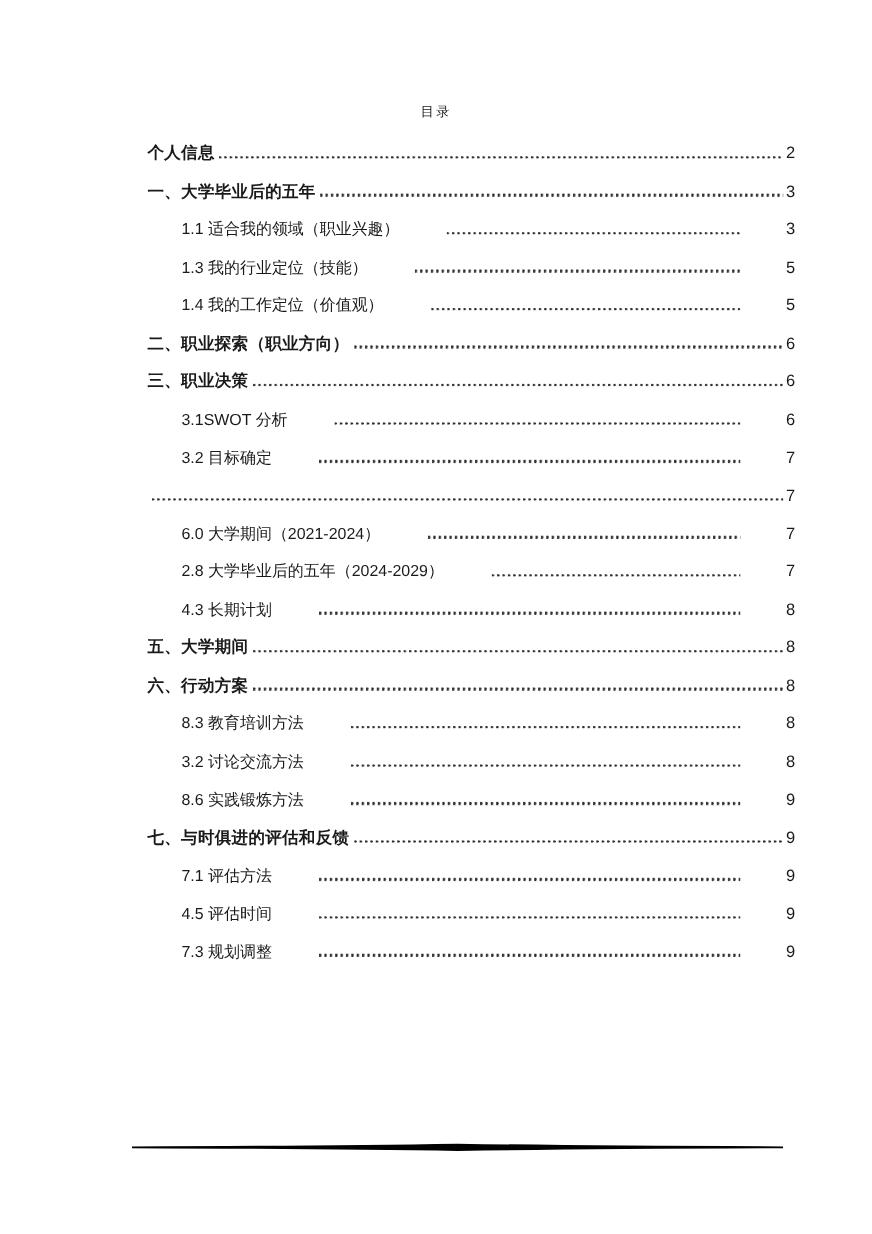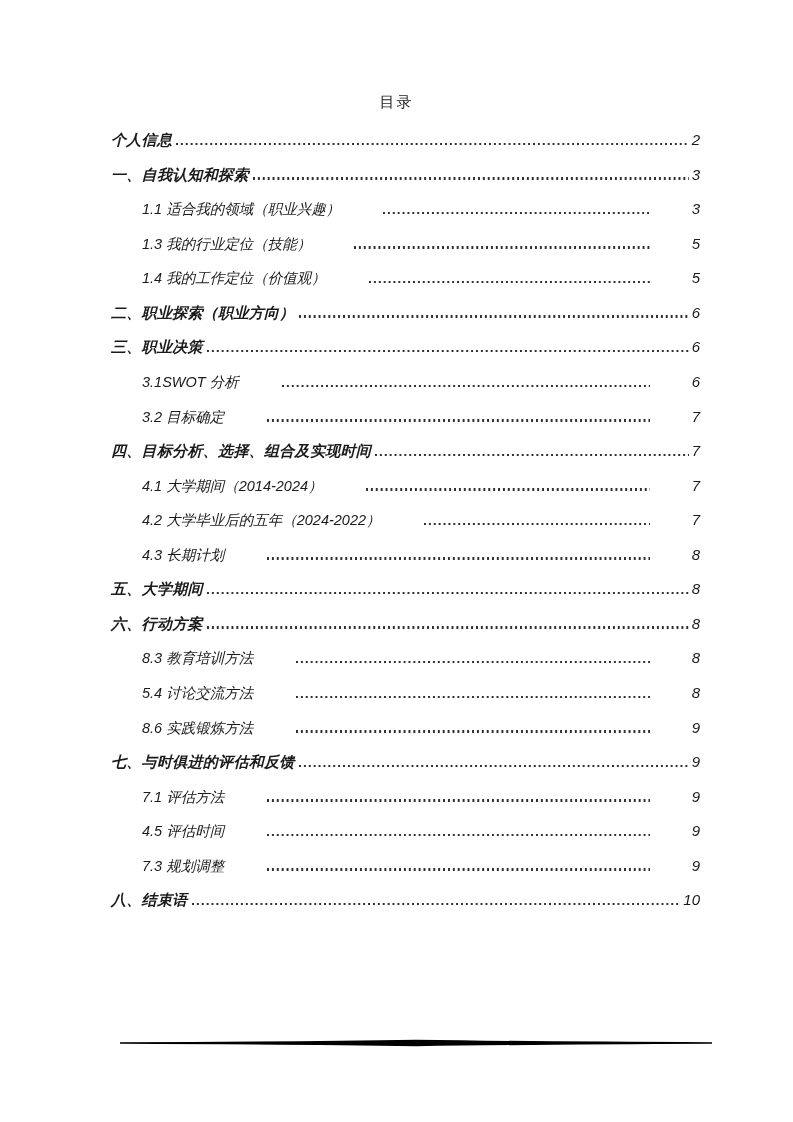--- a/index.html
+++ b/index.html
@@ -16,31 +16,30 @@
     color: #1a1a1a;
     overflow: hidden;
   }
   .doc-title {
     position: absolute;
     top: 95px;
     left: 0;
     width: 793px;
     text-align: center;
     font-family: "Liberation Serif", serif;
-    font-size: 15px;
+    font-size: 12px;
     line-height: 1;
     letter-spacing: 2px;
     color: #222222;
   }
   .toc {
     position: absolute;
-    left: 111px;
+    left: 134px;
     top: 123px;
     width: 589px;
-    font-style: italic;
   }
   .toc-row {
     display: flex;
     align-items: baseline;
     height: 34.57px;
     padding-top: 9px;
     box-sizing: border-box;
     font-size: 15px;
     line-height: 1;
     cursor: pointer;
@@ -83,21 +82,21 @@
 <div class="page">
   <div class="doc-title">目录</div>
 
   <div class="toc" id="toc-list">
       <div class="toc-row lvl1">
     <span class="label">个人信息</span>
     <span class="leader"></span>
     <span class="pagenum">2</span>
   </div>
       <div class="toc-row lvl1">
-    <span class="label">一、自我认知和探索</span>
+    <span class="label">一、大学毕业后的五年</span>
     <span class="leader"></span>
     <span class="pagenum">3</span>
   </div>
       <div class="toc-row lvl2">
     <span class="label">1.1 适合我的领域（职业兴趣）</span>
     <span class="leader"></span>
     <span class="pagenum">3</span>
   </div>
       <div class="toc-row lvl2">
     <span class="label">1.3 我的行业定位（技能）</span>
@@ -123,31 +122,30 @@
     <span class="label">3.1SWOT 分析</span>
     <span class="leader"></span>
     <span class="pagenum">6</span>
   </div>
       <div class="toc-row lvl2">
     <span class="label">3.2 目标确定</span>
     <span class="leader"></span>
     <span class="pagenum">7</span>
   </div>
       <div class="toc-row lvl1">
-    <span class="label">四、目标分析、选择、组合及实现时间</span>
-    <span class="leader"></span>
-    <span class="pagenum">7</span>
-  </div>
-      <div class="toc-row lvl2">
-    <span class="label">4.1 大学期间（2014-2024）</span>
-    <span class="leader"></span>
-    <span class="pagenum">7</span>
-  </div>
-      <div class="toc-row lvl2">
-    <span class="label">4.2 大学毕业后的五年（2024-2022）</span>
+    <span class="leader"></span>
+    <span class="pagenum">7</span>
+  </div>
+      <div class="toc-row lvl2">
+    <span class="label">6.0 大学期间（2021-2024）</span>
+    <span class="leader"></span>
+    <span class="pagenum">7</span>
+  </div>
+      <div class="toc-row lvl2">
+    <span class="label">2.8 大学毕业后的五年（2024-2029）</span>
     <span class="leader"></span>
     <span class="pagenum">7</span>
   </div>
       <div class="toc-row lvl2">
     <span class="label">4.3 长期计划</span>
     <span class="leader"></span>
     <span class="pagenum">8</span>
   </div>
       <div class="toc-row lvl1">
     <span class="label">五、大学期间</span>
@@ -158,21 +156,21 @@
     <span class="label">六、行动方案</span>
     <span class="leader"></span>
     <span class="pagenum">8</span>
   </div>
       <div class="toc-row lvl2">
     <span class="label">8.3 教育培训方法</span>
     <span class="leader"></span>
     <span class="pagenum">8</span>
   </div>
       <div class="toc-row lvl2">
-    <span class="label">5.4 讨论交流方法</span>
+    <span class="label">3.2 讨论交流方法</span>
     <span class="leader"></span>
     <span class="pagenum">8</span>
   </div>
       <div class="toc-row lvl2">
     <span class="label">8.6 实践锻炼方法</span>
     <span class="leader"></span>
     <span class="pagenum">9</span>
   </div>
       <div class="toc-row lvl1">
     <span class="label">七、与时俱进的评估和反馈</span>
@@ -186,24 +184,19 @@
   </div>
       <div class="toc-row lvl2">
     <span class="label">4.5 评估时间</span>
     <span class="leader"></span>
     <span class="pagenum">9</span>
   </div>
       <div class="toc-row lvl2">
     <span class="label">7.3 规划调整</span>
     <span class="leader"></span>
     <span class="pagenum">9</span>
-  </div>
-      <div class="toc-row lvl1">
-    <span class="label">八、结束语</span>
-    <span class="leader"></span>
-    <span class="pagenum">10</span>
   </div>
     </div>
 
   <svg class="divider" width="592" height="10" viewBox="0 0 592 10" aria-hidden="true">
     <path id="divider-shape" d="M0,4.2 Q180,3.5 296,1.7 Q412,3.5 592,4.2 L592,5.8 Q412,6.5 296,8.3 Q180,6.5 0,5.8 Z" fill="#000000"></path>
   </svg>
 </div>
 
 </body></html>

